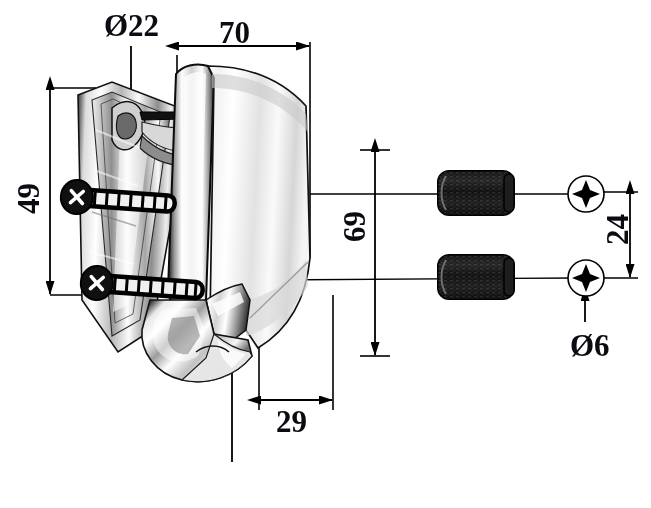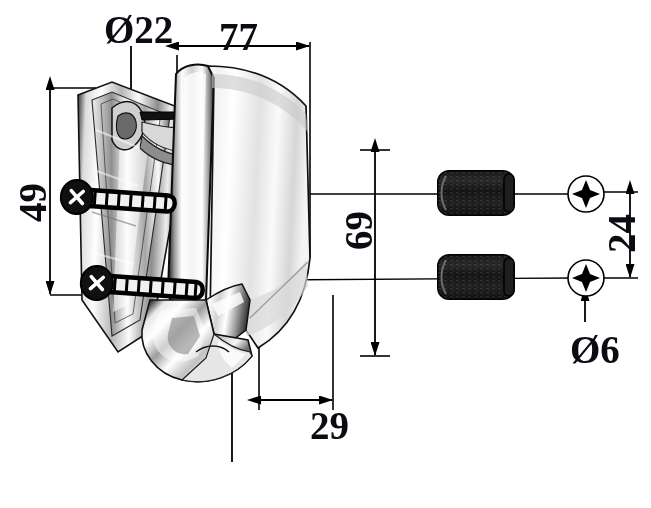--- a/index.html
+++ b/index.html
@@ -30,21 +30,21 @@
     font-weight: 700;
     color: #0b0b12;
     white-space: nowrap;
     line-height: 1;
     letter-spacing: 0px;
   }
   .dim-label.rot {
     transform-origin: 50% 50%;
     transform: rotate(-90deg);
   }
-  .sz-big { font-size: 39px; }
+  .sz-big { font-size: 31px; }
 </style>
 </head>
 <body>
 
 <div id="drawing-root">
 
   <svg id="drawing-svg" viewBox="0 0 651 508" xmlns="http://www.w3.org/2000/svg">
 
     <defs>
 
@@ -296,26 +296,26 @@
     </g>
     <g>
       <circle cx="586" cy="278" r="18" fill="#fff" stroke="#000" stroke-width="1.6"></circle>
       <path d="M586,264 L590,274 L600,278 L590,282 L586,292 L582,282 L572,278 L582,274 Z" fill="#000"></path>
     </g>
 
   </svg>
 
   <div class="dim-label sz-big" style="left:104px; top:10px;">Ø22</div>
 
-  <div class="dim-label sz-big" style="left:219px; top:17px;">77</div>
+  <div class="dim-label sz-big" style="left:219px; top:17px;">70</div>
 
   <div class="dim-label sz-big rot" style="left:13px; top:183px;">49</div>
 
   <div class="dim-label sz-big rot" style="left:339px; top:211px;">69</div>
 
   <div class="dim-label sz-big rot" style="left:602px; top:214px;">24</div>
 
-  <div class="dim-label sz-big" style="left:276px; top:406px;margin-left:34px;">29</div>
+  <div class="dim-label sz-big" style="left:276px; top:406px;">29</div>
 
   <div class="dim-label sz-big" style="left:570px; top:330px;text-align:center;">Ø6</div>
 
 
 </div>
 
 </body></html>

